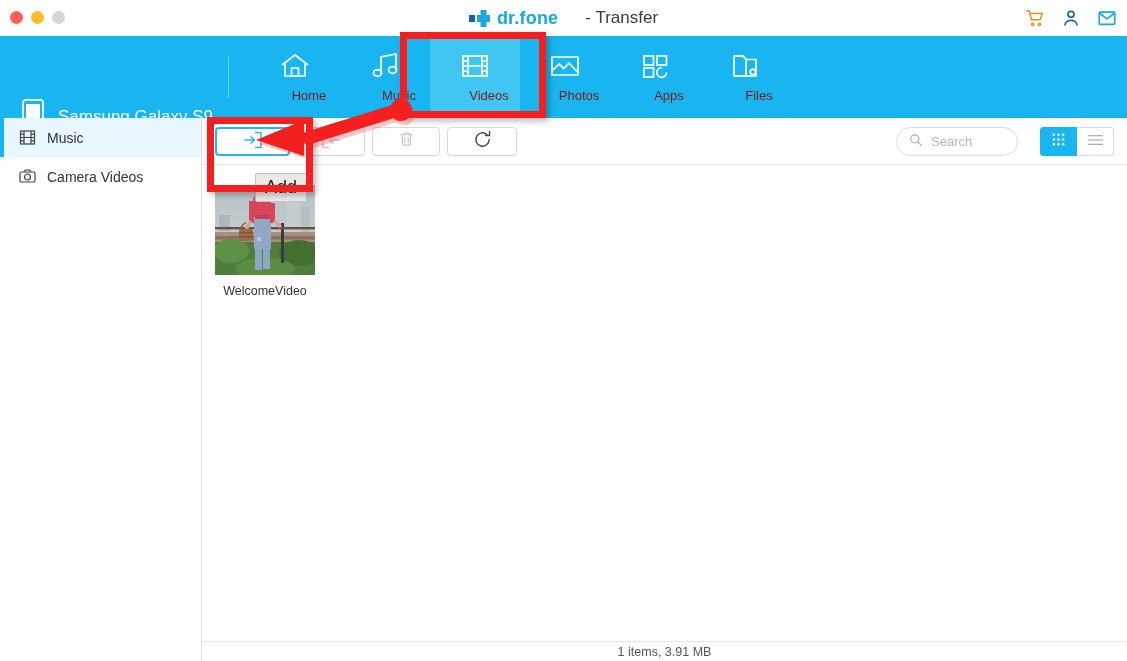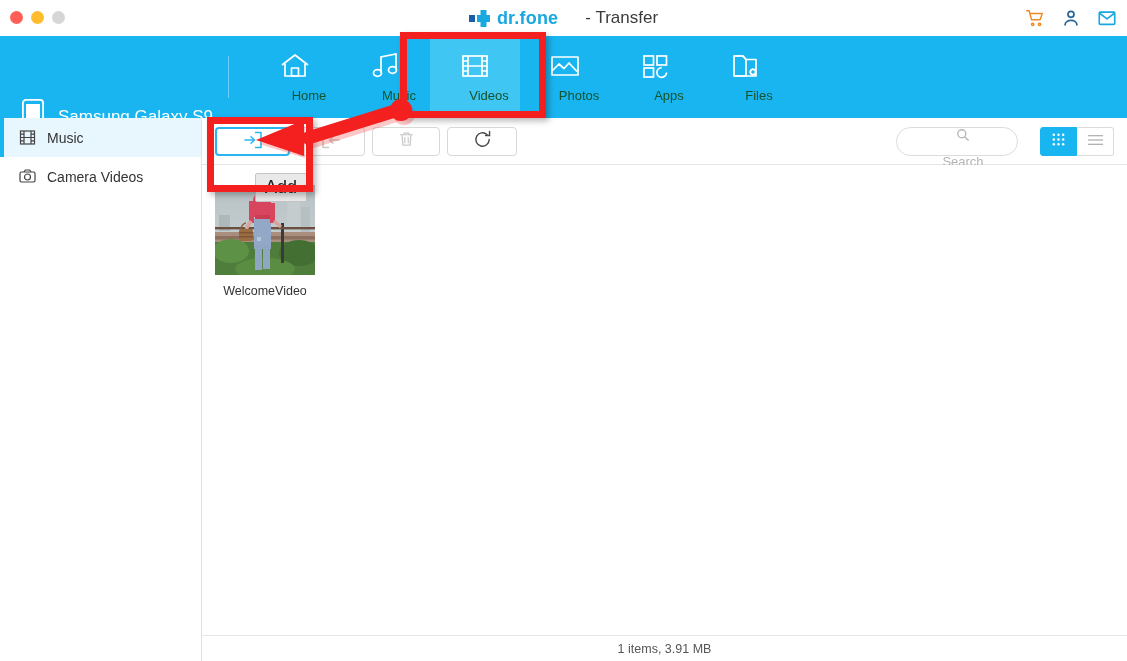--- a/index.html
+++ b/index.html
@@ -51,21 +51,21 @@
     background: rgba(255,255,255,.35);
   }
   .tabs {
     position: absolute; left: 250px; top: 0; height: 82px; display: flex;
   }
   .tab {
     width: 90px; height: 82px; display: flex; flex-direction: column;
     align-items: center; justify-content: center; gap: 7px; cursor: pointer;
   }
   .tab.active { background: #3fc6f3; }
-  .tab-label { color: #14532d; font-size: 13px; padding-left: 28px; }
+  .tab-label { color: #7f1d1d; font-size: 13px; padding-left: 28px; }
   .tab-icon { width: 34px; height: 30px; }
 
   
   .sidebar {
     position: absolute; left: 0; top: 118px; width: 202px; height: 543px;
     background: #ffffff; border-right: 1px solid #e2e2e2;
   }
   .side-item {
     position: relative; height: 39px; display: flex; align-items: center;
     gap: 11px; padding-left: 19px; cursor: pointer;
@@ -89,21 +89,21 @@
     display: flex; align-items: center; justify-content: center; cursor: pointer;
   }
   .tbtn.primary { border: 2px solid #29b6f0; width: 75px; left: 13px; }
   .tbtn.b2 { left: 95px; }
   .tbtn.b3 { left: 170px; }
   .tbtn.b4 { left: 245px; width: 70px; }
 
   .search {
     position: absolute; right: 109px; top: 9px; width: 122px; height: 29px;
     border: 1px solid #dcdcdc; border-radius: 15px; background: #ffffff;
-    display: flex; align-items: center; padding-left: 12px; gap: 8px; flex-direction: column;
+    display: flex; align-items: center; padding-left: 12px; gap: 8px;
   }
   .search-ph { font-size: 13px; color: #b5b5b5; }
   .viewtoggle {
     position: absolute; right: 13px; top: 9px; display: flex; height: 29px;
   }
   .vbtn {
     width: 37px; height: 29px; border: 1px solid #dcdcdc;
     display: flex; align-items: center; justify-content: center; cursor: pointer;
     background: #ffffff;
   }
@@ -120,21 +120,21 @@
   .thumb {
     width: 100px; height: 90px; overflow: hidden; position: relative;
     background: #9aa3a0;
   }
   .thumb-label {
     margin-top: 9px; text-align: center; font-size: 12.5px; color: #333333;
   }
 
   
   .statusbar {
-    position: absolute; left: 202px; bottom: 0; width: 925px; height: 26px;
+    position: absolute; left: 202px; bottom: 0; width: 925px; height: 20px;
     border-top: 1px solid #e6e6e6; background: #ffffff;
     display: flex; align-items: center; justify-content: center;
   }
   .status-text { font-size: 12.5px; color: #555555; }
 
   
   .tooltip {
     position: absolute; left: 255px; top: 173px; padding: 3px 9px;
     background: #e9e9e9; border: 1px solid #c4c4c4; border-radius: 2px;
     font-size: 18px; color: #222222; z-index: 30;

